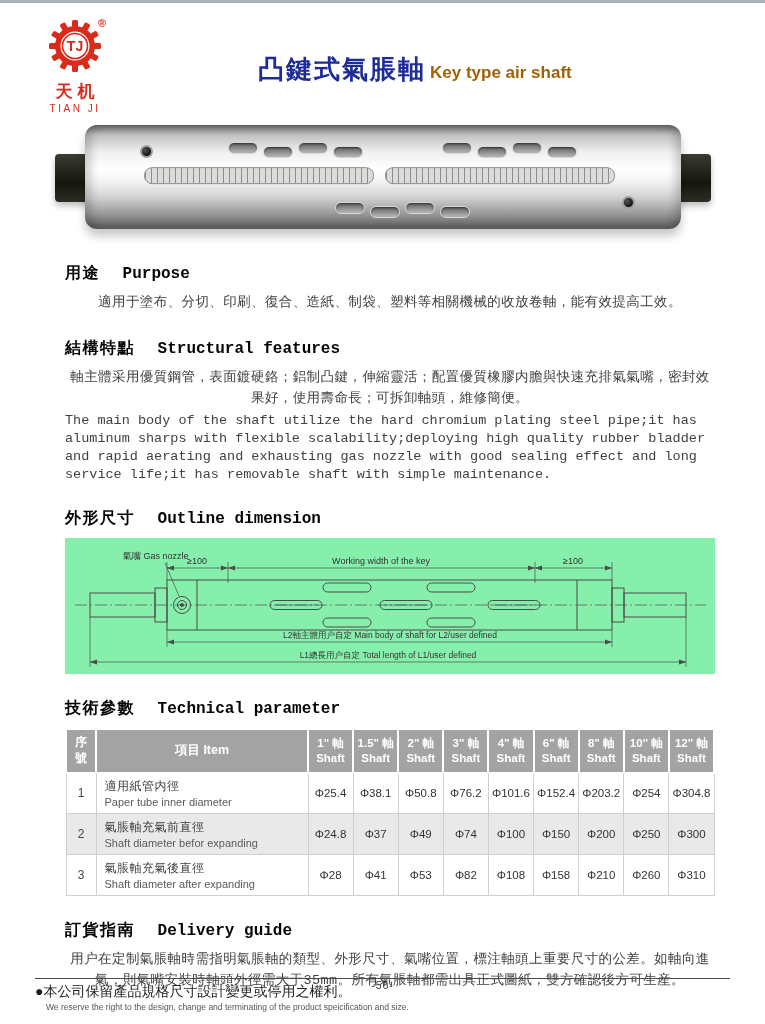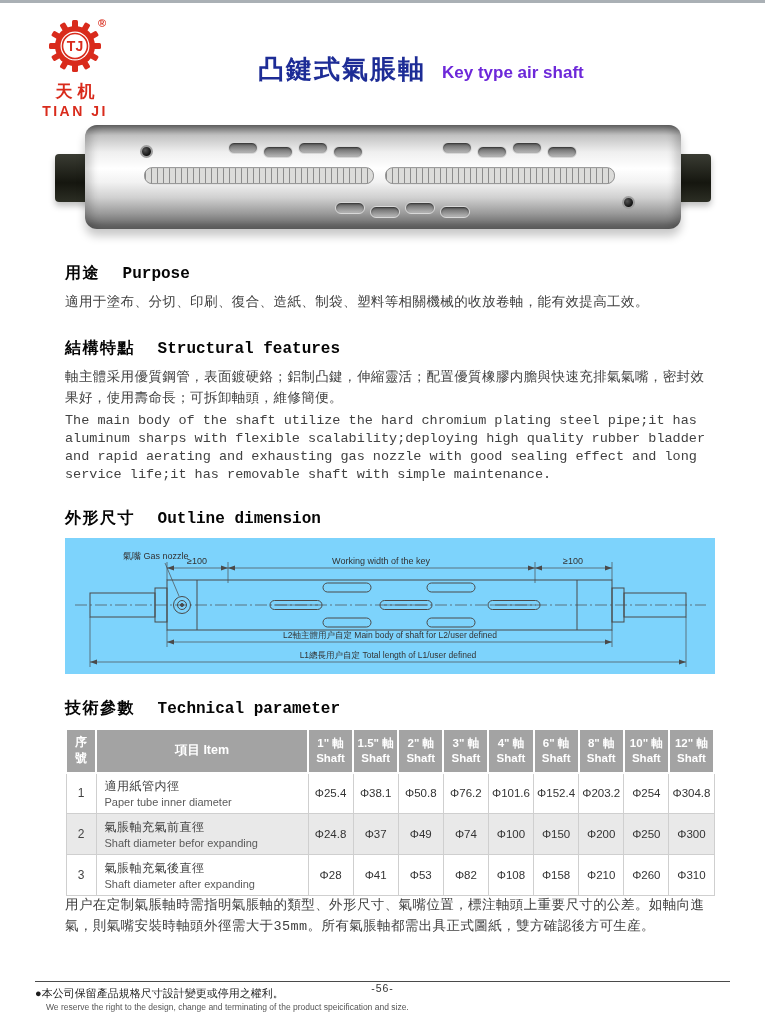--- a/index.html
+++ b/index.html
@@ -5,24 +5,24 @@
   * { margin:0; padding:0; box-sizing:border-box; }
   body { background:#e8e8e8; font-family:"Liberation Sans", sans-serif; }
   .page { position:relative; width:765px; height:1024px; margin:0 auto; background:#fff; overflow:hidden; }
   .top-strip { height:3px; background:#aab0b5; }
 
   
   .header { position:relative; height:100px; }
   .logo { position:absolute; left:20px; top:14px; width:110px; text-align:center; }
   .logo .reg { position:absolute; left:78px; top:0; color:#d92b1c; font-size:11px; font-weight:bold; }
   .logo .zh-name { color:#d92b1c; font-size:17px; font-weight:bold; font-family:"Liberation Serif", serif; letter-spacing:5px; margin-top:1px; padding-left:5px;}
-  .logo .en-name { color:#d92b1c; font-size:14px; font-weight:bold; letter-spacing:2.5px; margin-top:0; }
+  .logo .en-name { color:#d92b1c; font-size:10px; font-weight:normal; letter-spacing:2.5px; margin-top:0; }
   .title-block { position:absolute; left:258px; top:49px; display:flex; align-items:baseline; }
   .title-zh { color:#1d2c96; font-size:26px; font-weight:bold; letter-spacing:2px; }
-  .title-en { color:#6d28d9; font-size:17px; font-weight:bold; margin-left:16px; }
+  .title-en { color:#a16207; font-size:17px; font-weight:bold; margin-left:4px; }
 
   
   .photo { position:relative; width:660px; height:122px; margin:14px auto 0; }
   .ph-end { position:absolute; width:42px; height:48px; top:37px; border-radius:4px;
             background:linear-gradient(180deg,#3a3c33,#15160f 60%,#2c2e24); box-shadow:0 4px 6px rgba(0,0,0,.25);}
   .ph-end-left { left:2px; } .ph-end-right { right:2px; }
   .ph-body { position:absolute; left:32px; right:32px; top:8px; bottom:10px; border-radius:12px;
              background:linear-gradient(180deg,#6f6f6f 0%,#c2c2c2 10%,#efefef 26%,#ffffff 42%,#f2f2f2 55%,#d0d0d0 70%,#9a9a9a 85%,#6b6b6b 96%);
              box-shadow:0 7px 10px rgba(0,0,0,.22), inset 6px 0 8px rgba(0,0,0,.18), inset -6px 0 8px rgba(0,0,0,.18); }
   .ph-hole { position:absolute; width:13px; height:13px; border-radius:50%;
@@ -36,43 +36,43 @@
   .ruler { position:absolute; top:50%; transform:translateY(-58%); height:17px; border-radius:8px;
            background-color:#dcdcda; border:1px solid #8f8f8f;
            background-image:repeating-linear-gradient(90deg,#8c8c8c 0 1px, rgba(0,0,0,0) 1px 6px); }
   .ruler-left { left:10%; width:38.5%; } .ruler-right { left:50.5%; width:38.5%; }
 
   
   .section { margin:0 50px 0 65px;font-family:Liberation Mono, monospace; }
   .sec-head { margin-top:24px; margin-bottom:9px; }
   .sec-head .hz { font-size:16px; font-weight:bold; color:#050505; letter-spacing:1.5px; }
   .sec-head .he { font-size:16px; font-weight:bold; color:#050505; margin-left:13px; }
-  .para-zh { font-size:13.5px; color:#414141; line-height:1.55; letter-spacing:.4px; }
+  .para-zh { font-size:13.5px; color:#414141; line-height:1.55; letter-spacing:.4px;text-align:center; }
   .para-en { font-size:13.5px; color:#414141; line-height:1.33; margin-top:2px; }
 
   
-  .drawing-panel { margin:6px 50px 0 65px; width:650px; height:136px; background:#7dd3fc; }
+  .drawing-panel { margin:6px 50px 0 65px; width:650px; height:136px; background:#86efac; }
 
   
   .tbl { margin:2px 50px 0 65px; width:650px; border-collapse:collapse; table-layout:fixed; }
   .tbl th { background:#a3a3a3; color:#fff; font-weight:bold; font-size:11.5px; line-height:1.3;
             border:2px solid #fff; height:44px; text-align:center; vertical-align:middle; }
   .tbl th.th-no { width:30px; word-break:break-all; font-size:12px; padding:0 3px; }
   .tbl th.th-item { width:212px; font-size:12.5px; }
   .tbl td { border:1px solid #cfcfcf; height:41px; text-align:center; vertical-align:middle;
             font-size:11.5px; color:#333; background:#fff; }
   .tbl tr.alt td { background:#e9e9e9; }
   .tbl td.item { text-align:left; padding-left:8px; }
   .tbl td.item .zh { font-size:12px; color:#3c3c3c; letter-spacing:.5px; }
   .tbl td.item .en { font-size:11px; color:#5a5a5a; margin-top:1px; }
   .tbl td.no { color:#444; font-size:12px; }
 
   
   .footer { position:absolute; left:35px; right:35px; bottom:12px; border-top:1px solid #4a4a4a; padding-top:4px; }
-  .footer .note-zh { font-size:11px; color:#1d1d1d; }
+  .footer .note-zh { font-size:14px; color:#1d1d1d; }
   .footer .note-en { font-size:8.5px; color:#555; padding-left:11px; margin-top:1px; }
   .footer .page-no { position:absolute; left:50%; transform:translateX(-50%); top:0; font-size:10.5px; color:#333; letter-spacing:1px; }
 
   svg text { font-family:"Liberation Sans", sans-serif; }
 </style>
 </head>
 <body>
 
 <div class="page">
   <div class="top-strip"></div>
@@ -326,20 +326,24 @@
         <td>Φ108</td>
         <td>Φ158</td>
         <td>Φ210</td>
         <td>Φ260</td>
         <td>Φ310</td>
       </tr>
     </tbody>
   </table>
 
   <div class="section">
+    <div class="sec-head">
+      <span class="hz">訂貨指南</span>
+      <span class="he">Delivery guide</span>
+    </div>
     <div class="para-zh">用户在定制氣脹軸時需指明氣脹軸的類型、外形尺寸、氣嘴位置，標注軸頭上重要尺寸的公差。如軸向進氣，則氣嘴安裝時軸頭外徑需大于35mm。所有氣脹軸都需出具正式圖紙，雙方確認後方可生産。</div>
 
   </div>
 
   <div class="footer">
     <div class="note-zh"><span>●</span><span>本公司保留產品規格尺寸設計變更或停用之權利。</span></div>
     <div class="note-en">We reserve the right to the design, change and terminating of the product speicification and size.</div>
     <div class="page-no">-56-</div>
   </div>
 </div>

